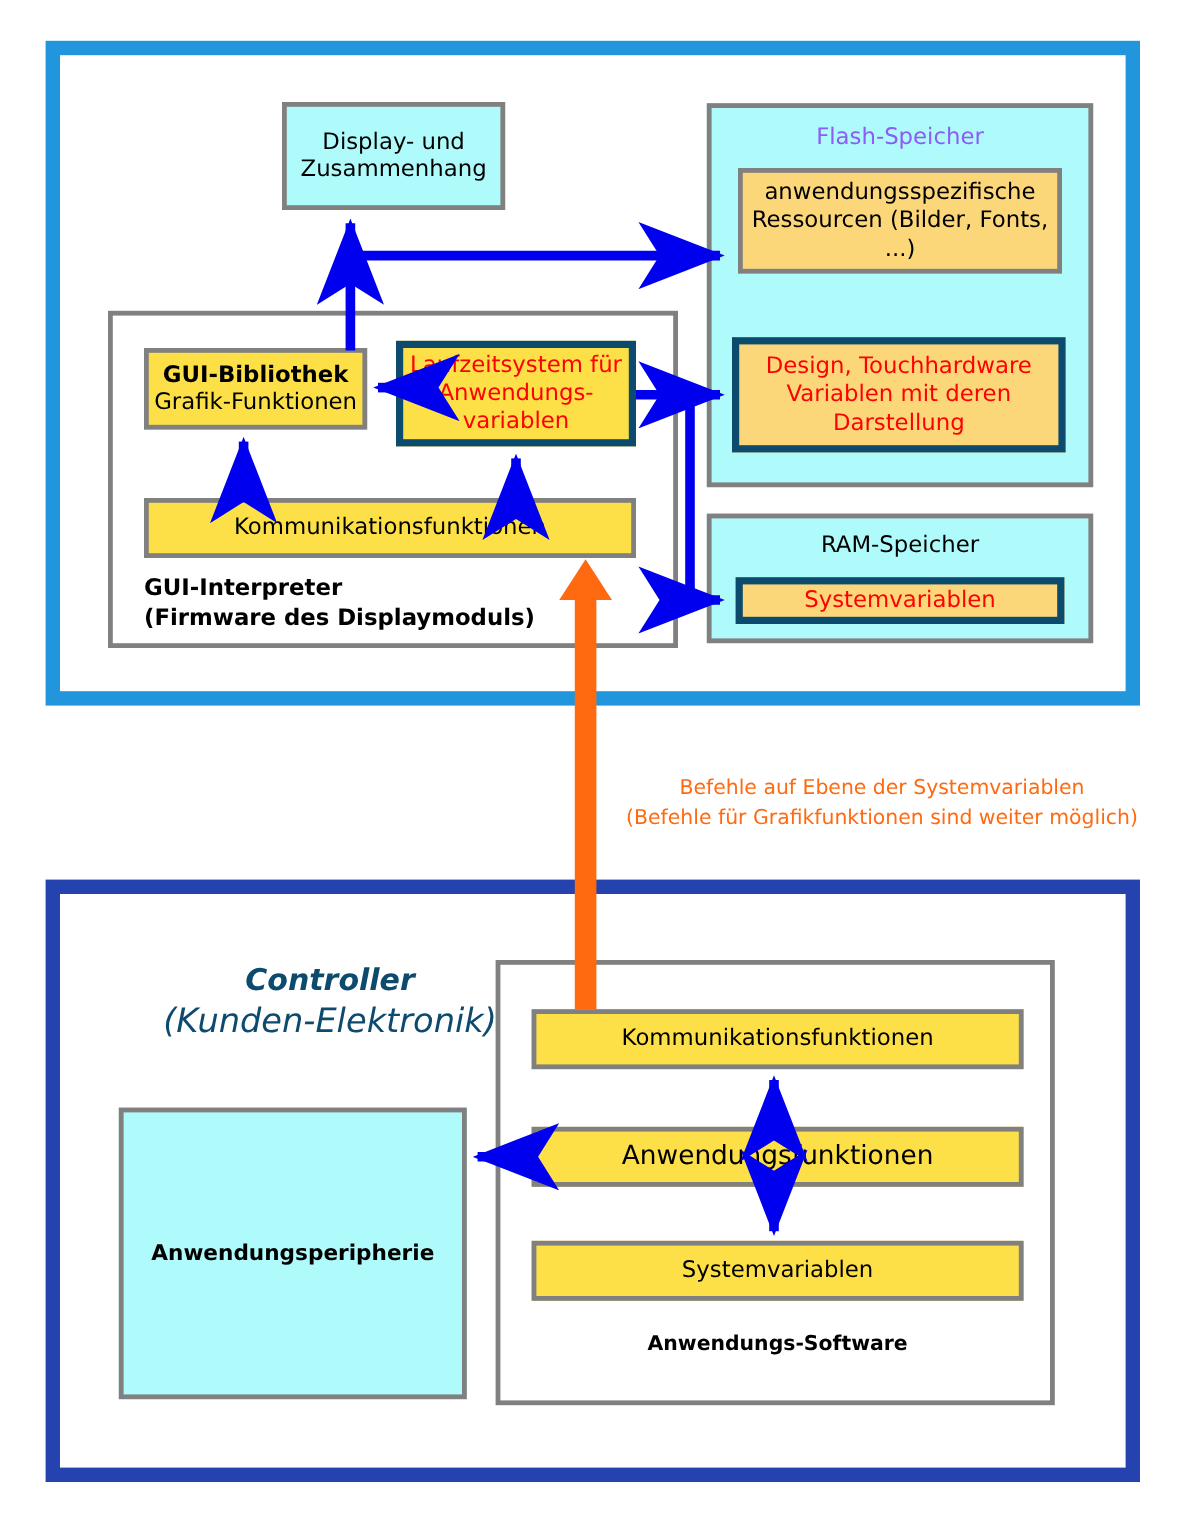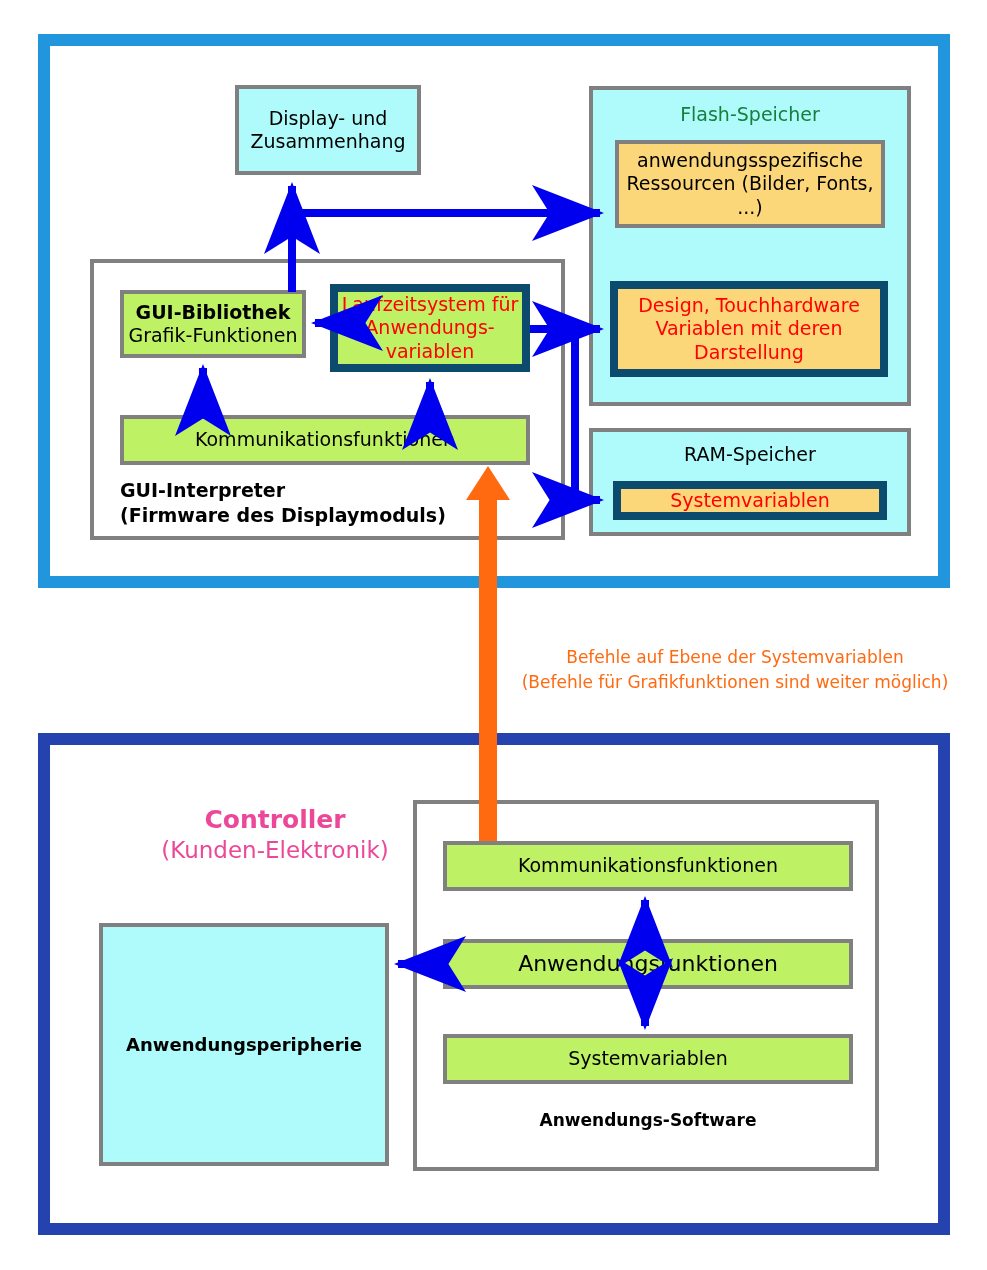--- a/index.html
+++ b/index.html
@@ -35,43 +35,43 @@
   
   .box {
     border: 4px solid #808080;
     display: flex;
     align-items: center;
     justify-content: center;
     text-align: center;
     line-height: 1.22;
   }
   .box-cyan { background: #AFFAFA; }
-  .box-yellow { background: #bef264; justify-content: center; }
+  .box-yellow { background: #fde047; justify-content: center; }
   .box-orange-fill { background: #FCD77A; }
-  .box-redborder { border: 8px solid #0c4a6e; }
+  .box-redborder { border: 6px solid #0c4a6e; }
   .plain-frame { border: 4px solid #808080; background: transparent; }
   .t-red   { color: #FF0000; }
   .bold    { font-weight: bold; }
 
   
   .lbl-display-modul {
     left: 72px; top: 74px; width: 160px; height: 106px;
     font-size: 25px; font-weight: bold; color: #000;
     display: flex; flex-direction: column; align-items: center;
     justify-content: center; text-align: center; line-height: 1.22;
   }
   .box-display-hw {
     left: 235px; top: 85px; width: 186px; height: 90px; font-size: 19px;
   }
   .box-flash {
     left: 589px; top: 86px; width: 322px; height: 320px;
     flex-direction: column; justify-content: flex-start;
     padding-top: 13px; font-size: 19px;
   }
-  .flash-title { font-size: 19px; color:#15803d; }
+  .flash-title { font-size: 19px; color:#8b5cf6; }
   .box-ressourcen {
     left: 615px; top: 140px; width: 270px; height: 88px; font-size: 19px;
   }
   .box-design {
     left: 610px; top: 281px; width: 278px; height: 96px; font-size: 19px;
   }
   .box-ram {
     left: 589px; top: 428px; width: 322px; height: 108px;
     flex-direction: column; justify-content: flex-start;
     padding-top: 11px; font-size: 19px;
@@ -95,26 +95,26 @@
   .lbl-gui-interp {
     left: 120px; top: 478px; width: 420px; height: 52px;
     font-size: 19px; font-weight: bold; color: #000;
     display: flex; flex-direction: column; align-items: flex-start;
     justify-content: flex-start; text-align: left; line-height: 1.3;
   }
 
   
   .lbl-controller {
     left: 120px; top: 795px; width: 310px; height: 80px;
-    font-size: 25px; color: #ec4899;
+    font-size: 25px; color: #0c4a6e;
     display: flex; flex-direction: column; align-items: center;
-    justify-content: center; text-align: center; line-height: 1.3;
+    justify-content: center; text-align: center; line-height: 1.3; font-style: italic;
   }
   .lbl-controller .line1 { font-weight: bold; }
-  .lbl-controller .line2 { font-weight: normal; font-size: 23px; }
+  .lbl-controller .line2 { font-weight: normal; font-size: 28px; }
   .box-periph {
     left: 99px; top: 923px; width: 290px; height: 243px;
     font-size: 18px; font-weight: bold;
   }
   .frame-appsw {
     left: 413px; top: 800px; width: 466px; height: 371px;
   }
   .box-komm-ctrl {
     left: 443px; top: 841px; width: 410px; height: 50px; font-size: 19px;
   }

